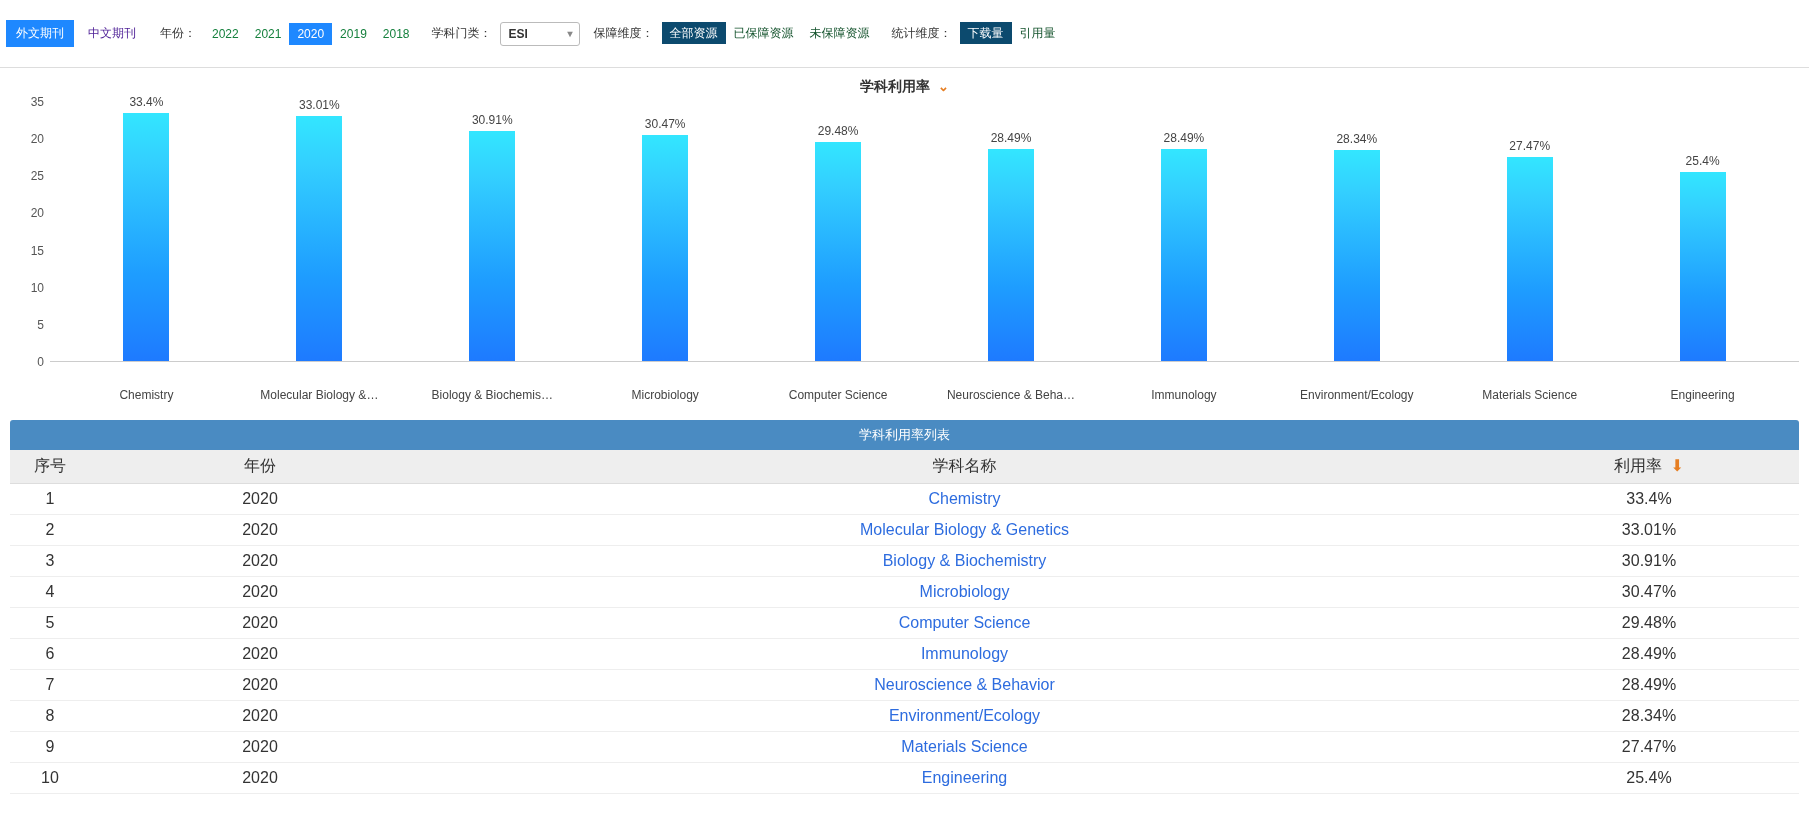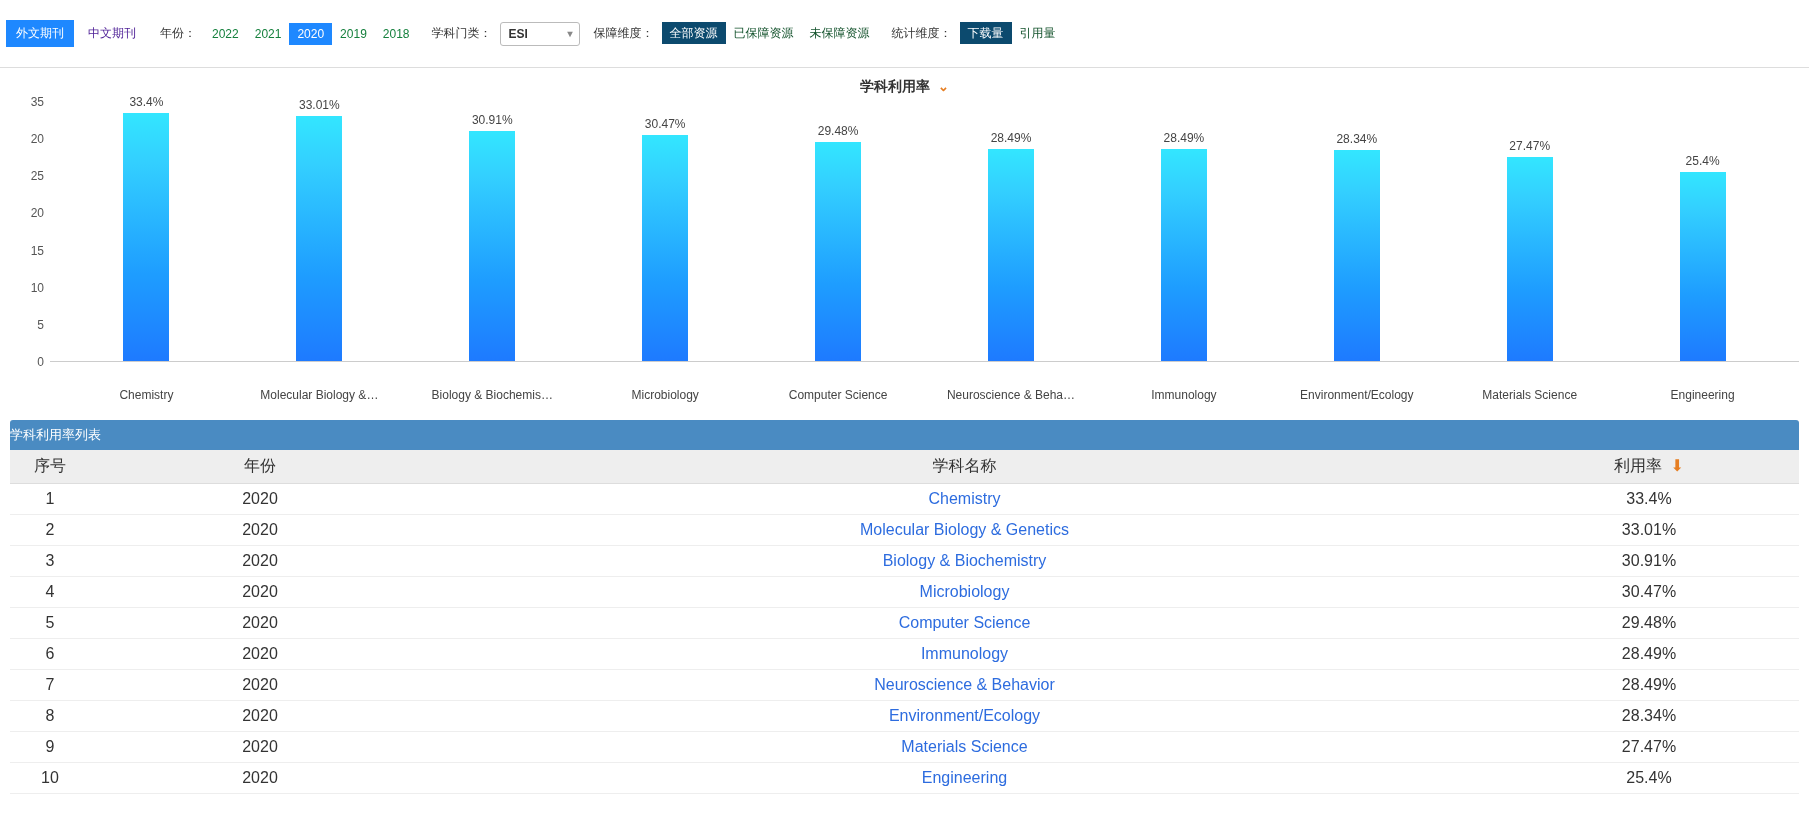--- a/index.html
+++ b/index.html
@@ -150,21 +150,21 @@
     color: #444;
     white-space: nowrap;
     overflow: hidden;
     text-overflow: ellipsis;
     padding: 0 4px;
   }
 
   .table-title {
     background: #4a8bc2;
     color: #fff;
-    text-align: left;
+    text-align: center;
     padding: 6px 0;
     font-size: 13px;
     margin: 8px 10px 0 10px;
     border-top-left-radius: 3px;
     border-top-right-radius: 3px;
   }
   table {
     width: calc(100% - 20px);
     margin: 0 10px;
     border-collapse: collapse;

